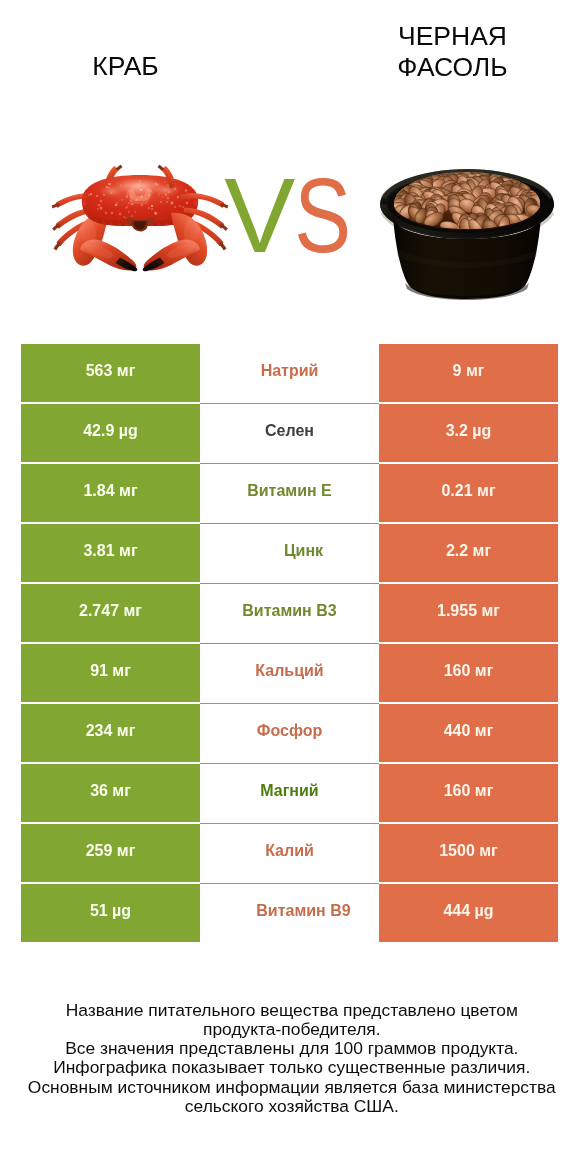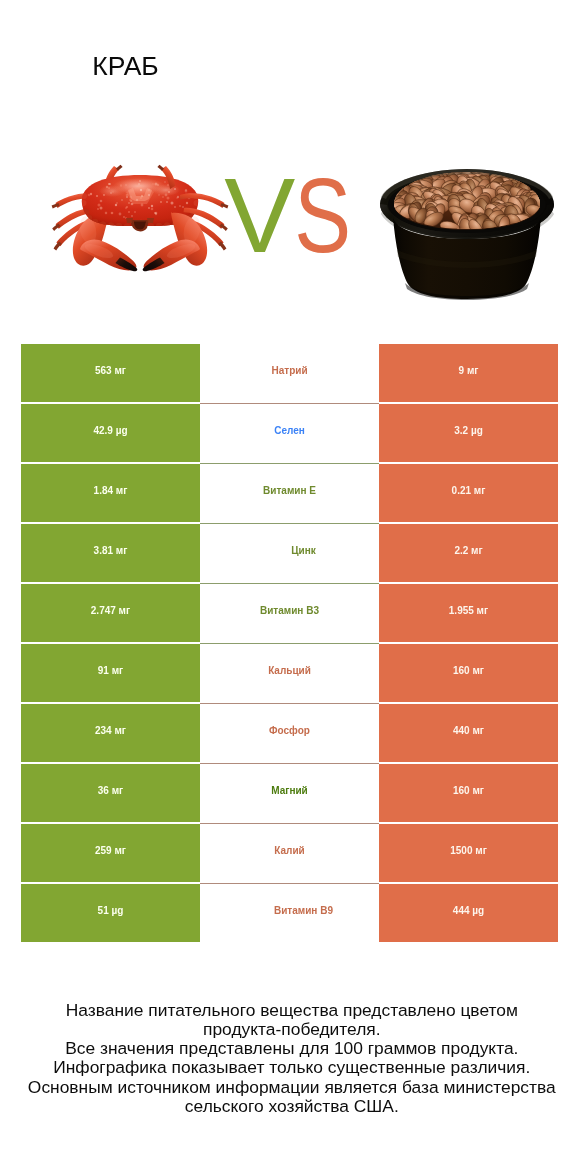--- a/index.html
+++ b/index.html
@@ -11,37 +11,41 @@
   .title{position:absolute;text-align:center;font-size:26.5px;color:#0a0a0a;line-height:30.5px;font-weight:400;}
   #title-left{left:36px;width:179px;top:51px;}
   #title-right{left:353px;width:199px;top:21px;}
   #hero-art{position:absolute;left:0;top:0;}
   .vs{position:absolute;top:175.5px;left:215px;width:145px;height:105px;}
 
   
   .table{position:absolute;left:21px;top:344px;width:537px;}
   .row{position:relative;display:flex;height:58.3px;margin-bottom:1.7px;}
   .cell{width:179px;display:flex;align-items:center;justify-content:center;padding-bottom:5px;box-sizing:border-box;
-        font-size:10px;font-weight:700;letter-spacing:0;white-space:nowrap;}
+        font-size:16px;font-weight:700;letter-spacing:0;white-space:nowrap;}
   .cL{background:#82a632;color:#fbffee;}
   .cR{background:#e06e49;color:#fdf5ec;}
   .cM{background:#ffffff;}
   .sep{position:absolute;left:179px;width:179px;bottom:-1.7px;height:1.1px;}
 
   
   .footer{position:absolute;left:0;top:1001px;width:583.6px;text-align:center;
           font-size:17.4px;color:#0d0d0d;line-height:19.15px;font-weight:400;}
 </style>
 </head>
 <body>
 
 <div class="page">
 
   <div class="hero">
     <div class="title" id="title-left">КРАБ</div>
+    <div class="title" id="title-right">
+      <div>ЧЕРНАЯ</div>
+      <div>ФАСОЛЬ</div>
+    </div>
 
     <svg id="hero-art" width="580" height="320" viewBox="0 0 580 320">
 <defs>
   <radialGradient id="shellG" cx="48%" cy="24%" r="78%">
     <stop offset="0%" stop-color="#f1705a"></stop>
     <stop offset="22%" stop-color="#e34b2e"></stop>
     <stop offset="55%" stop-color="#d32c18"></stop>
     <stop offset="84%" stop-color="#c5240f"></stop>
     <stop offset="100%" stop-color="#ad1c0a"></stop>
   </radialGradient>
@@ -546,21 +550,21 @@
 
   <div class="table" id="table">
       <div class="row">
         <div class="cell cL">563 мг</div>
         <div class="cell cM" style="color: rgb(197, 109, 77); text-align: center;">Натрий</div>
         <div class="cell cR">9 мг</div>
         <div class="sep" style="background: rgb(176, 139, 124);"></div>
       </div>
       <div class="row">
         <div class="cell cL">42.9 µg</div>
-        <div class="cell cM" style="color: #3b82f6;">Селен</div>
+        <div class="cell cM" style="color: #404040;">Селен</div>
         <div class="cell cR">3.2 µg</div>
         <div class="sep" style="background: rgb(140, 157, 108);"></div>
       </div>
       <div class="row">
         <div class="cell cL">1.84 мг</div>
         <div class="cell cM" style="color: rgb(111, 138, 46);">Витамин E</div>
         <div class="cell cR">0.21 мг</div>
         <div class="sep" style="background: rgb(140, 157, 108);"></div>
       </div>
       <div class="row">

